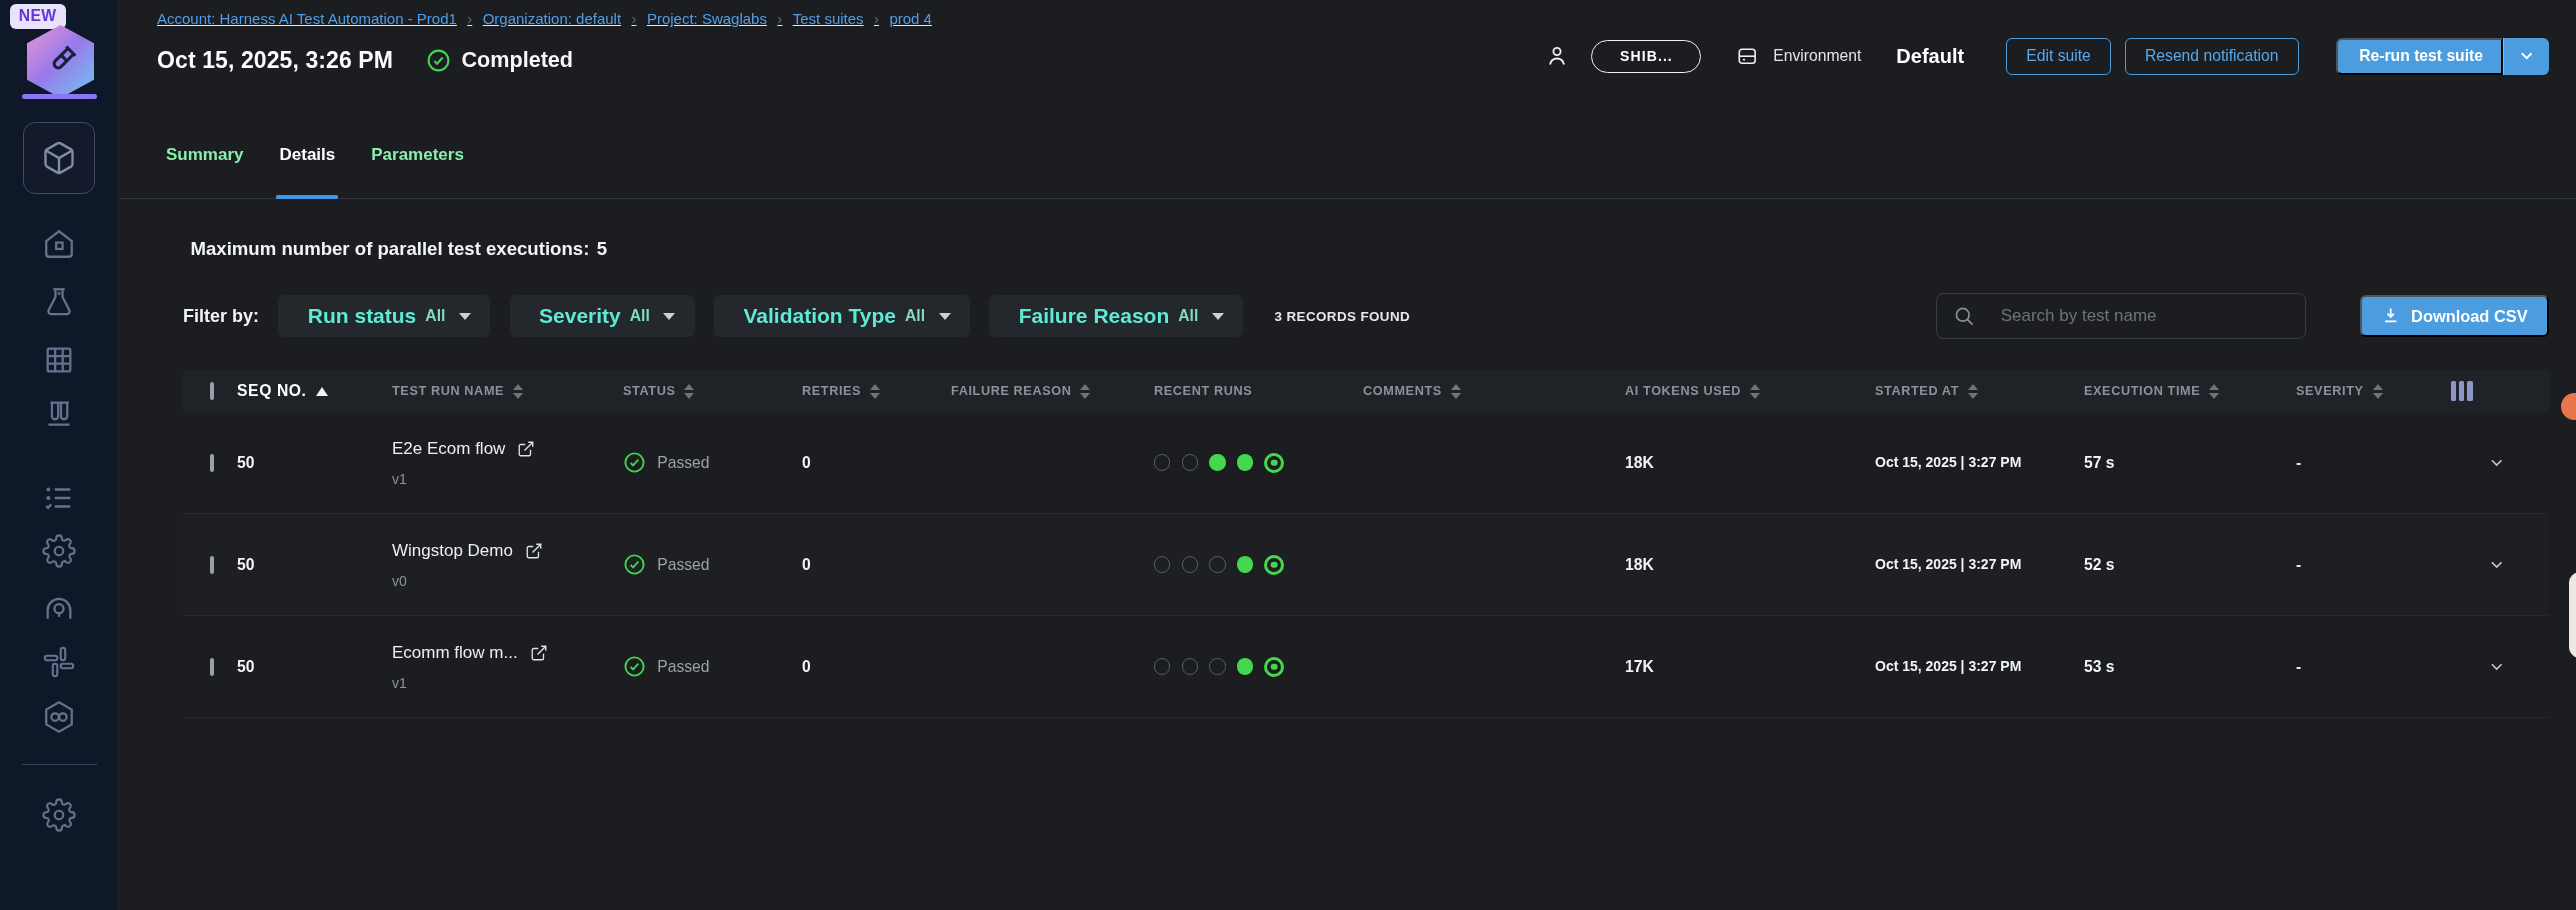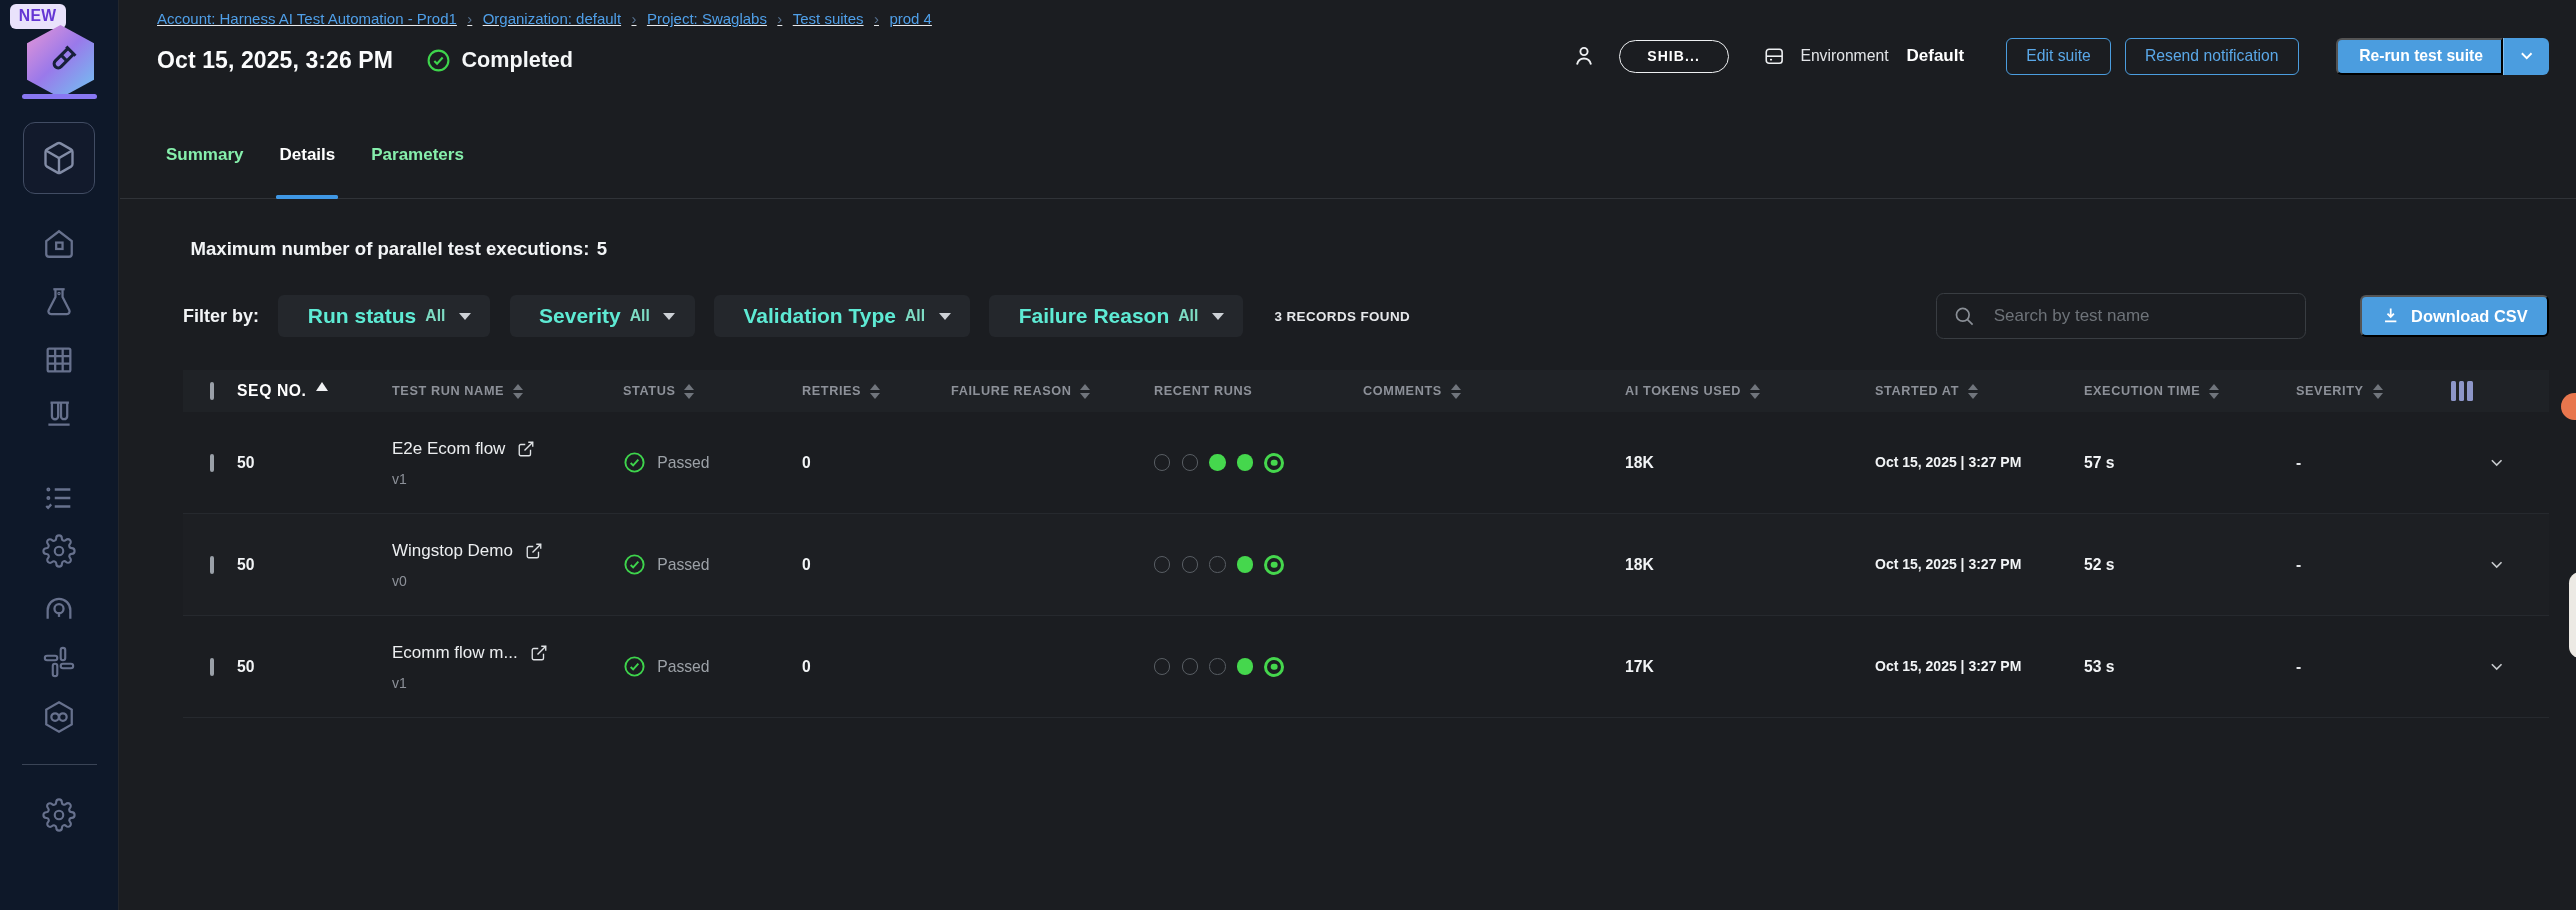--- a/index.html
+++ b/index.html
@@ -47,21 +47,21 @@
   .completed { display:flex; align-items:center; gap:10.4px; font-size:21.6px; font-weight:bold; color:#f5f7f8; }
 
   .header-right { position:absolute; top:0; right:27px; height:112px; display:flex; align-items:center; gap:22.4px; }
   .account-pill {
     display:flex; align-items:center; justify-content:center; min-width:110px; height:33px;
     border:1.5px solid #eef0f2; border-radius:18px; font-size:14px; font-weight:bold;
     letter-spacing:1.1px; color:#fff; cursor:pointer; padding:0 15px;
   }
   .env-group { display:flex; align-items:center; gap:15px; margin-left:12px;text-align:center; }
   .env-label { font-size:15.7px; color:#e3e5e8; }
-  .env-value { font-size:17px; font-weight:bold; color:#fff; margin-left:3px; }
+  .env-value { font-size:20px; font-weight:bold; color:#fff; margin-left:20px; }
   .btn {
     height:37px; border-radius:6px; font-size:15.7px; display:flex; align-items:center;
     justify-content:center; cursor:pointer; white-space:nowrap;
   }
   .btn-outline { border:1.1px solid #4b9ddf; color:#5aa8e8; background:transparent; padding:0 19.4px; }
   .btn-solid { background:#4b9ddf; color:#fff; font-weight:600;margin-left:24px; }
   .btn-group { display:flex; align-items:stretch; gap:13.4px; margin-left:19.4px; }
   .split-main { padding:0 18px 0 21px; border-radius:6px 0 0 6px; }
   .split-chev { width:46px; border-left:0.7px solid rgba(255,255,255,0.35); border-radius:0 6px 6px 0;
     background:#4b9ddf; display:flex; align-items:center; justify-content:center; cursor:pointer; }
@@ -83,21 +83,21 @@
     display:flex; align-items:center; gap:9px; background:#24272c; border-radius:6px;
     height:42px; padding:0 19.4px; margin-right:19.4px; cursor:pointer;
   }
   .filter-pill .fname { font-size:21px; font-weight:bold; color:#5eead4;padding-left:10px; }
   .filter-pill .fval { font-size:15.7px; font-weight:bold; color:#7edcc4; }
   .caret-down { width:0; height:0; border-left:6px solid transparent; border-right:6px solid transparent; border-top:7.5px solid #cdd1d6; margin-left:4.5px; }
   .records { font-size:13.4px; font-weight:bold; color:#e6e8eb; letter-spacing:0.4px; margin-left:12px; }
 
   .filter-right { margin-left:auto; display:flex; align-items:center; gap:30px; }
   .search-box {
-    display:flex; align-items:center; gap:18px; width:370px; height:46px;
+    display:flex; align-items:center; gap:25px; width:370px; height:46px;
     border:0.7px solid #393d42; border-radius:7.5px; padding:0 16.4px; background:#1b1d21;
   }
   .search-box input {
     flex:1; background:transparent; border:none; outline:none; color:#d5d8db;
     font-size:17px; font-family:inherit;
   }
   .search-box input::placeholder { color:#6e7379; }
   .btn-csv { gap:10.4px; padding:0 19.4px; height:42px; font-size:16.4px; }
 
   
@@ -107,21 +107,21 @@
   .th { display:flex; align-items:center; font-size:12.7px; font-weight:bold; letter-spacing:0.6px; color:#8d9199; }
   .th.sorted { color:#ffffff; }
   .sorts { display:flex; flex-direction:column; gap:3px; margin-left:9px; cursor:pointer; }
   .tri-up { width:0; height:0; border-left:5.2px solid transparent; border-right:5.2px solid transparent; border-bottom:6.7px solid #70757c; }
   .tri-dn { width:0; height:0; border-left:5.2px solid transparent; border-right:5.2px solid transparent; border-top:6.7px solid #70757c; }
   .tri-asc { width:0; height:0; border-left:6.7px solid transparent; border-right:6.7px solid transparent; border-bottom:9px solid #f0f2f4; margin-left:9px; }
 
   .cell-check { padding-left:27px; }
   .checkbox { width:20px; height:24.6px; border:2.2px solid #9aa0a8; border-radius:5.2px; background:transparent; cursor:pointer; }
   .cell-seq { padding-left:15px; font-size:15.7px; font-weight:bold; color:#f2f4f6; }
-  .thead .cell-seq { display:flex; align-items:flex-start; }
+  .thead .cell-seq { display:flex; align-items:center; }
 
   .data-row { min-height:102px; border-bottom:0.7px solid #26292e; }
   .data-row:nth-child(odd) { background:rgba(255,255,255,0.013); }
   .name-cell { padding:7.5px 22.4px 7.5px 0; }
   .name-line { display:flex; align-items:center; gap:12px; }
   .tname { font-size:17px; color:#eceef0; cursor:pointer; }
   .ver { font-size:14px; color:#8d9199; margin-top:12px; }
   .status-cell { display:flex; align-items:center; gap:11.2px; }
   .status-text { font-size:15.7px; color:#9ca1a7; }
   .num { font-size:15.7px; font-weight:bold; color:#f2f4f6; }

